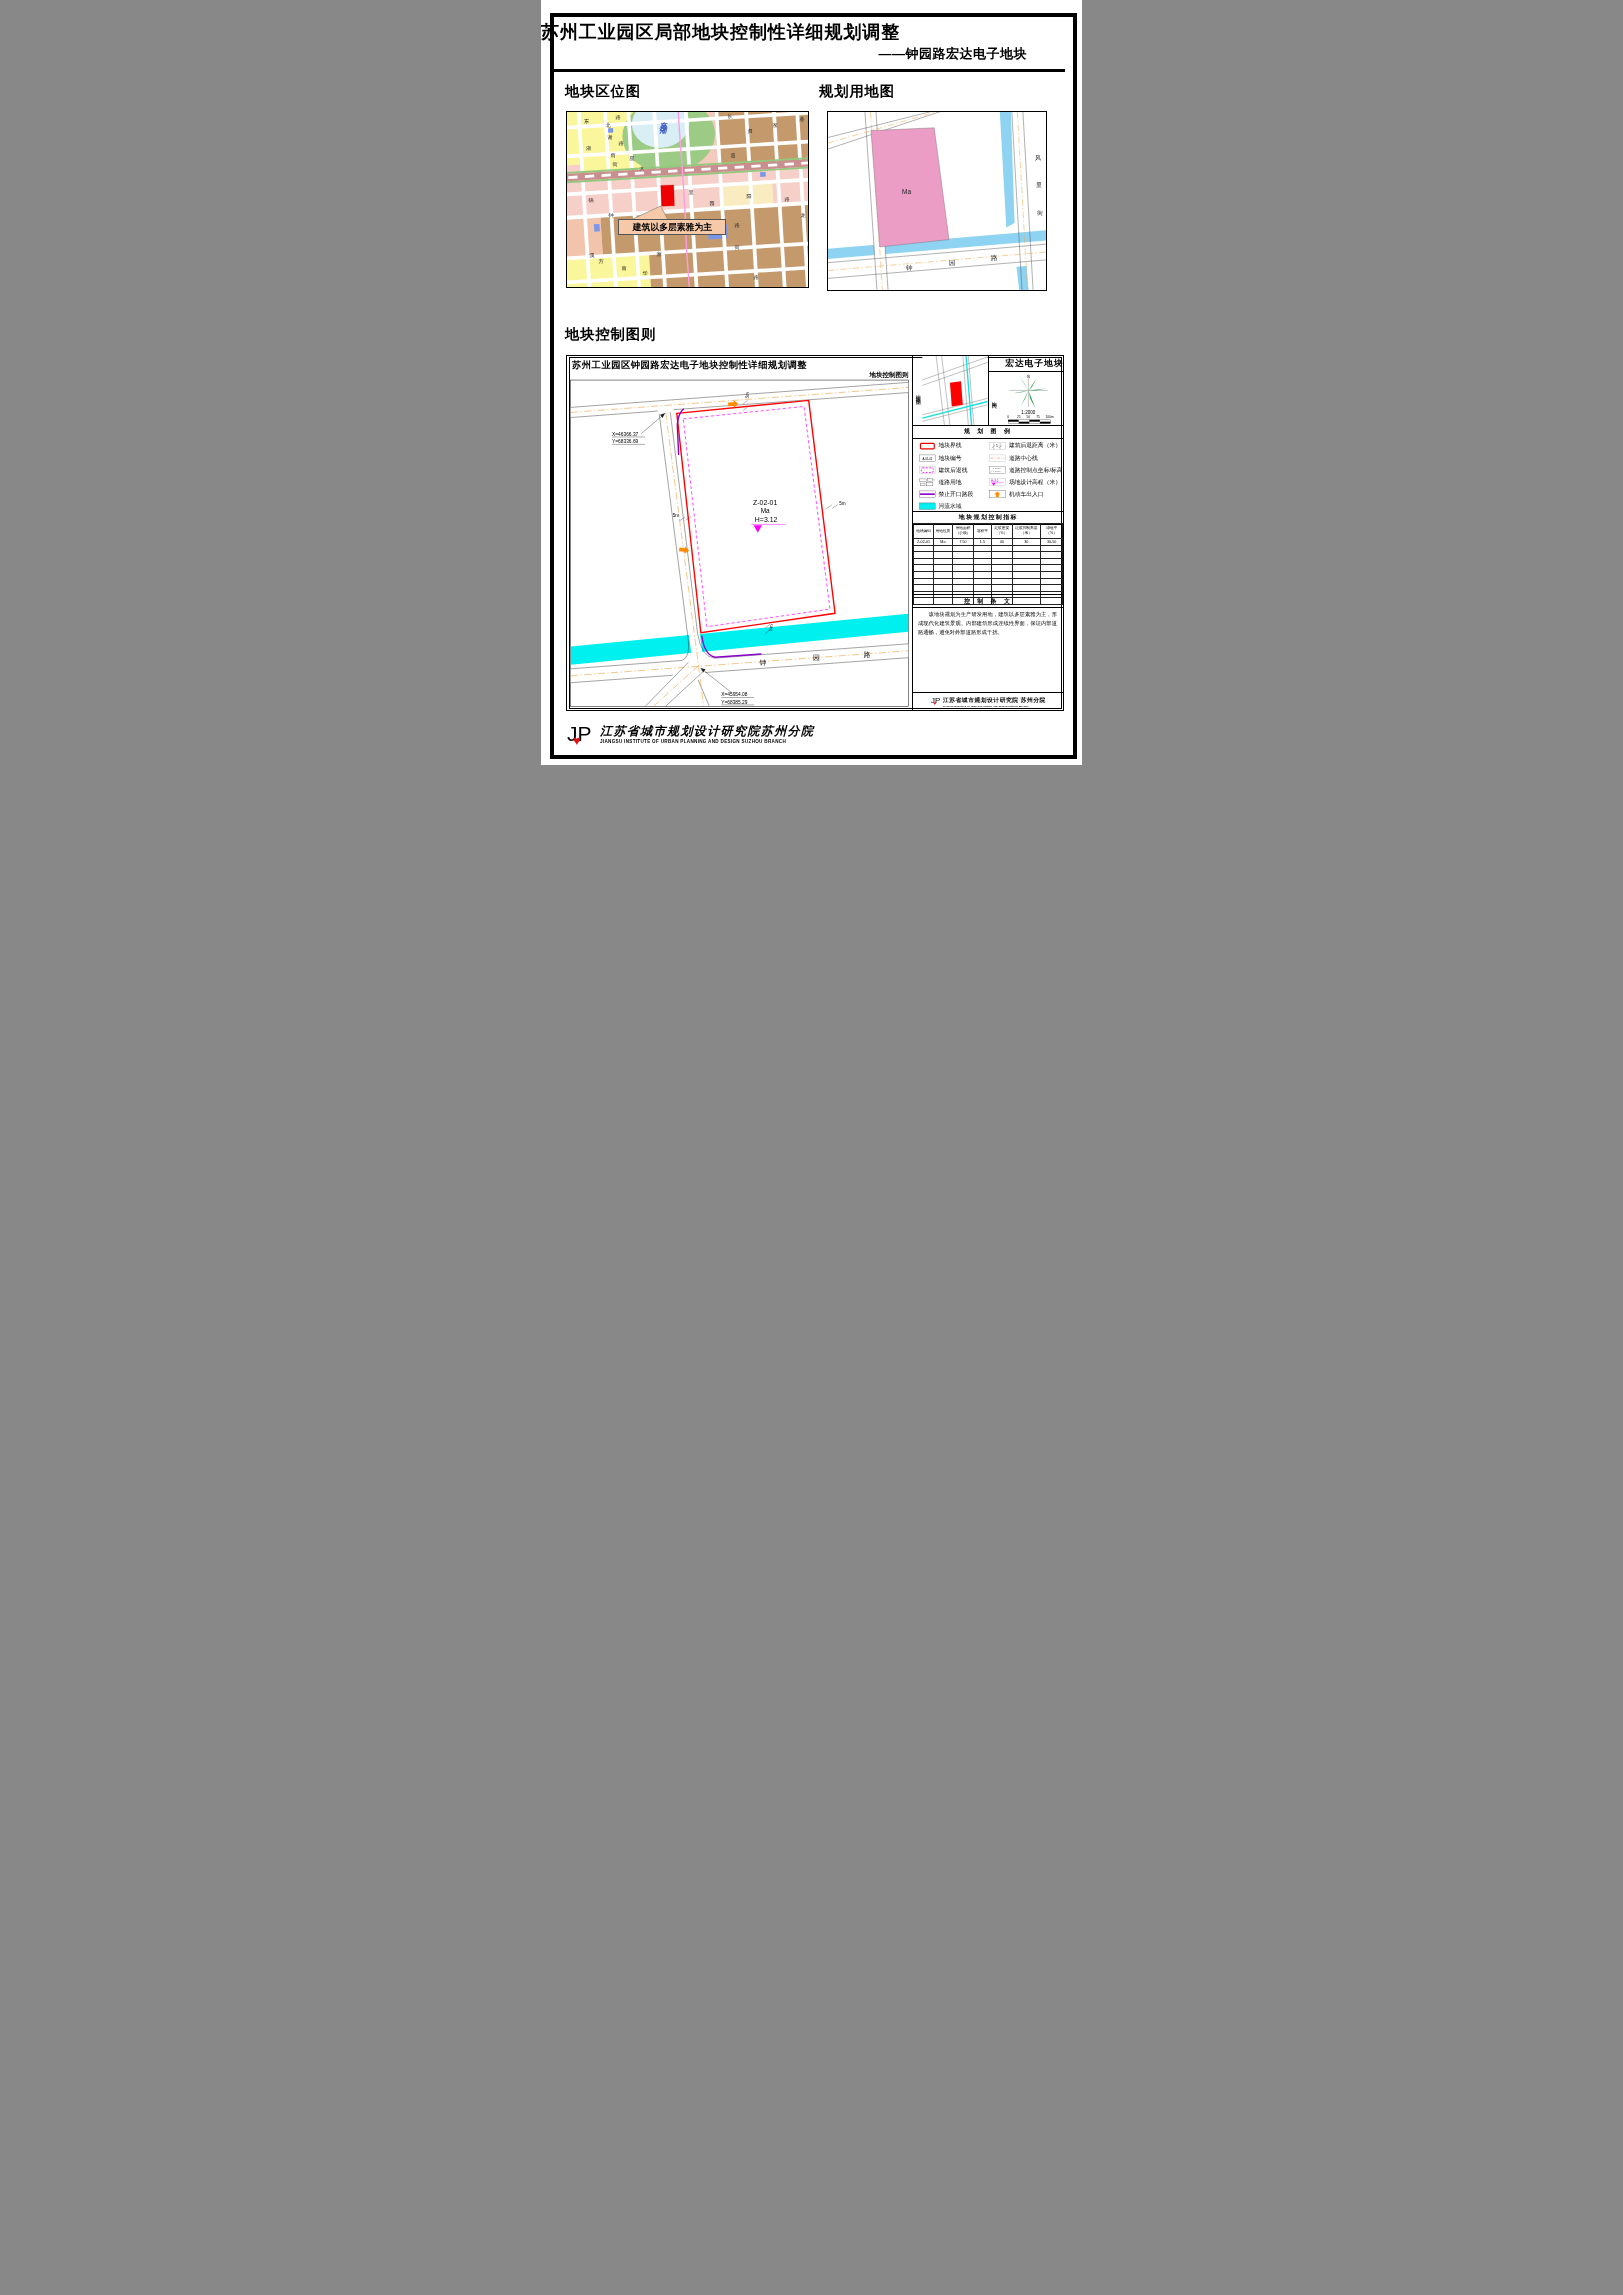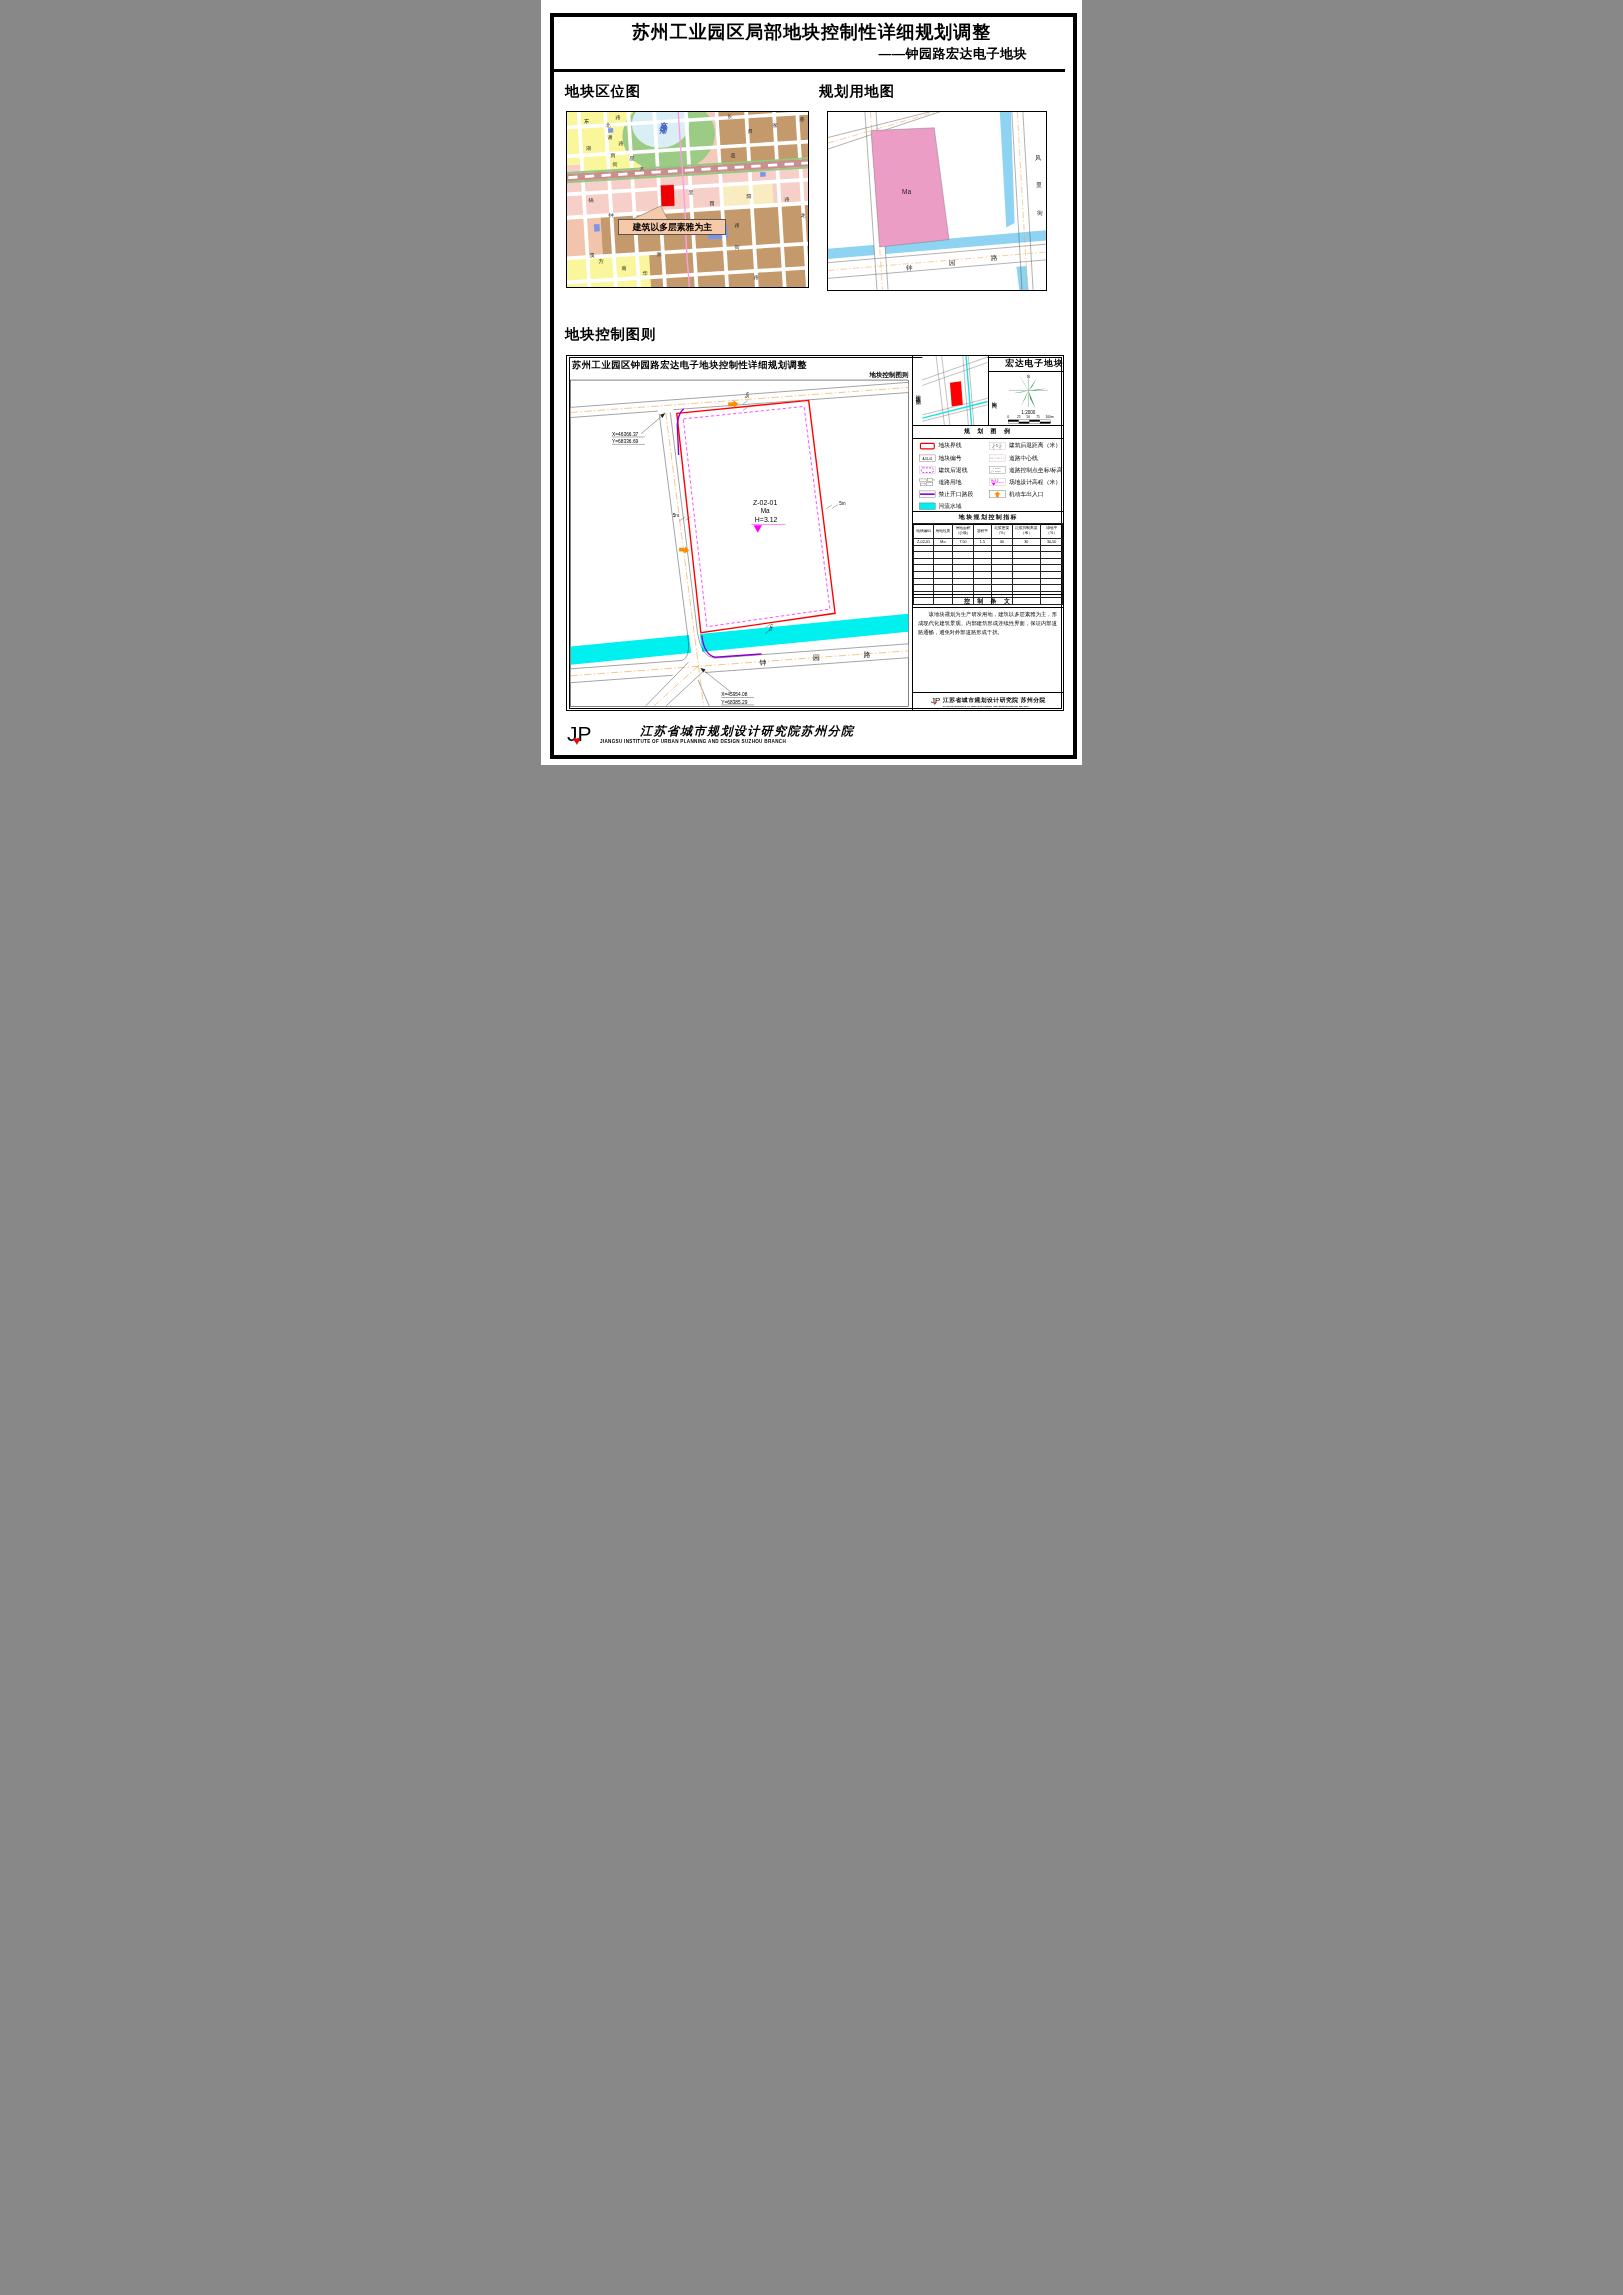--- a/index.html
+++ b/index.html
@@ -1,20 +1,20 @@
 <!DOCTYPE html>
 <html style="font-size:7.4px"><head>
 <meta charset="utf-8">
 <style>
   html,body{margin:0;padding:0;background:#888;}
   .page{position:relative;width:541px;height:765px;background:#fff;margin:0 auto;
         font-family:"Liberation Sans",sans-serif;color:#000;overflow:hidden;}
   .abs{position:absolute;}
   .border-frame{left:9.3px;top:13px;width:519px;height:738px;border:4.2px solid #000;}
-  .page-title{left:0;top:20.4px;width:100%;text-align:center;font-size:18px;font-weight:bold;letter-spacing:0.9px;}
+  .page-title{left:0;top:20.4px;width:100%;font-size:18px;font-weight:bold;letter-spacing:0.9px;}
   .page-subtitle{right:55px;top:45px;font-size:13px;font-weight:bold;letter-spacing:0.5px;}
   .title-sep{left:13.4px;top:69px;width:511px;height:2.8px;background:#000;}
   .section-title{font-size:14.3px;font-weight:bold;letter-spacing:0.9px;}
   .mapbox{border:0.9px solid #000;background:#fff;overflow:hidden;}
   .lab{position:absolute;font-size:5.1px;color:#222;line-height:1;}
   .lake-label{writing-mode:vertical-rl;text-orientation:upright;font-family:"Liberation Serif",serif;
       font-style:italic;color:#3a56c4;font-size:7px;font-weight:bold;letter-spacing:3.2px;}
   .callout-box{border:0.5px solid #555;background:#f6c9a8;text-align:center;
       font-size:8.8px;font-weight:bold;line-height:14px;}
   .vtext{writing-mode:vertical-rl;text-orientation:upright;}
@@ -29,21 +29,21 @@
   .legend-item{position:absolute;height:10.2px;display:flex;align-items:center;gap:2.8px;}
   .ind-table{border-collapse:collapse;width:100%;table-layout:fixed;}
   .ind-table td,.ind-table th{border:0.5px solid #222;font-size:3.7px;font-weight:normal;
       text-align:center;padding:0;height:5.6px;overflow:hidden;}
   .ind-table th{height:14px;line-height:1.25;}
   .prov-text{font-size:5.3px;line-height:1.75;text-align:justify;text-indent:2em;padding:3.7px 5.6px 0 4.6px;}
   .inst-strip{border-top:0.7px solid #000;display:flex;align-items:center;justify-content:center;gap:2.8px;}
   .inst-cn{font-size:5.8px;font-weight:bold;letter-spacing:0.5px;}
   .inst-en{font-size:2.2px;font-weight:bold;letter-spacing:0.1px;}
   .jp-mark{position:relative;font-weight:normal;line-height:1;}
-  .footer-cn{font-family:"Liberation Serif",serif;font-style:italic;font-weight:bold;font-size:12px;letter-spacing:1.4px;margin-left:40px;}
+  .footer-cn{font-family:"Liberation Serif",serif;font-style:italic;font-weight:bold;font-size:12px;letter-spacing:1.4px;}
   .footer-en{font-size:4.6px;font-weight:bold;letter-spacing:0.3px;}
   svg text{font-family:"Liberation Sans",sans-serif;}
 </style>
 </head>
 <body>
 
 <div class="page">
   <div class="abs border-frame"></div>
 
   <div class="abs page-title">苏州工业园区局部地块控制性详细规划调整</div>

